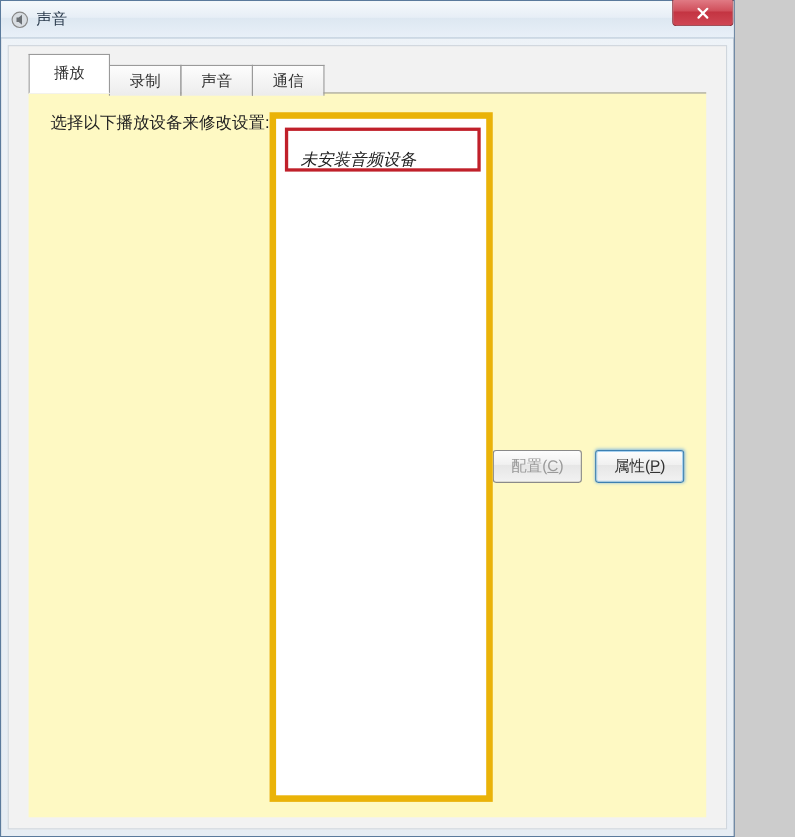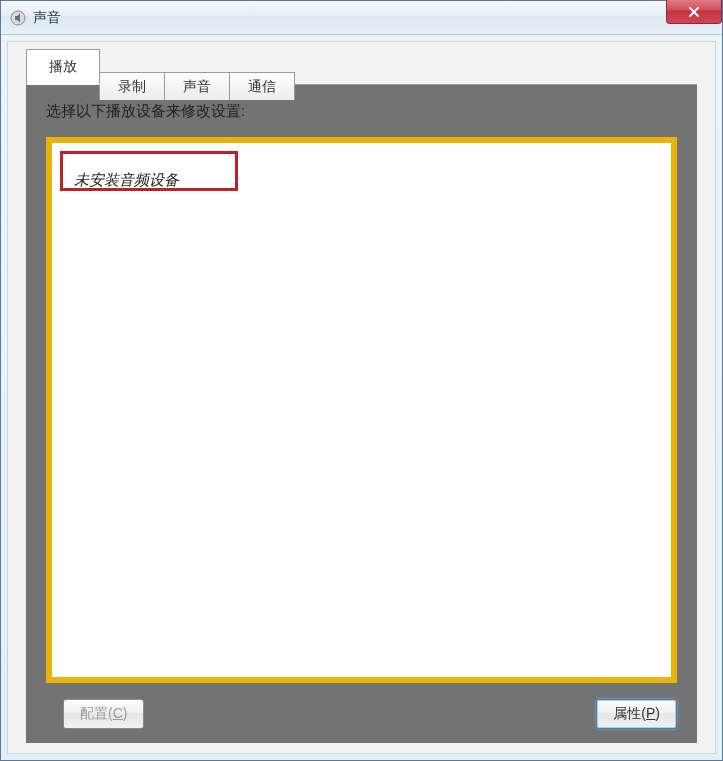--- a/index.html
+++ b/index.html
@@ -5,21 +5,21 @@
     * { box-sizing: border-box; margin: 0; padding: 0; }
     body {
       font-family: "Microsoft YaHei", "Segoe UI", Tahoma, sans-serif;
       font-size: 13px;
       background: #ccc;
       width: 723px;
       height: 761px;
       overflow: hidden;
     }
     .window {
-      width: 723px;
+      width: 668px;
       height: 761px;
       background: linear-gradient(to bottom, #eef3f8 0%, #e6edf4 100%);
       border: 1px solid #5a7a9c;
       position: relative;
       display: flex;
       flex-direction: column;
     }
     .titlebar {
       height: 34px;
       background: linear-gradient(to bottom, #f5f9fc 0%, #e7eef6 45%, #dde7f1 46%, #e8f0f8 100%);
@@ -82,46 +82,46 @@
       border: 1px solid #9a9a9a;
       border-bottom: none;
       background: linear-gradient(to bottom, #fdfdfd, #ececec);
       margin-right: -1px;
       font-size: 14px;
       display: flex;
       align-items: center;
       color: #333;
       cursor: pointer;
       position: relative;
-      top: 16px;
+      top: 3px;
     }
     .tab.active {
       height: 30px;
       background: #fff;
       border-bottom: 1px solid #fff;
       top: 1px;
       z-index: 3;
       padding: 17px 22px;
     }
     .tab-panel-border {
       position: absolute;
       left: 18px; right: 18px;
       top: 42px;
       bottom: 10px;
       border-top: 1px solid #9a9a9a;
       z-index:1;
       pointer-events:none;
     }
     .panel-inner {
-      background: #737373;
+      background: #fef9c3;
       border-top: none;
       padding: 18px 20px 14px 20px;
       flex: 1;
       display: flex;
-      flex-direction: column;
+      flex-direction: row;
       margin-top: 0px;
     }
     .instruction {
       font-size: 15px;
       color: #222;
       margin-bottom: 16px;
     }
     .device-list {
       border: 6px solid #eab308;
       background: #fff;
@@ -140,24 +140,23 @@
       border: 3px solid #c0202a;
       pointer-events: none;
     }
     .no-device {
       font-size: 15px;
       color: #222;
       padding: 2px 0 0 6px;
     }
     .button-row {
       display: flex;
-      align-items: flex-start;
+      align-items: center;
       margin-top: 16px;
       gap: 6px;
-      padding-left: 17px;
     }
     .spacer { flex: 1; }
     .win-btn {
       height: 30px;
       padding: 0 16px;
       border: 1px solid #8a8a8a;
       background: linear-gradient(to bottom, #fdfdfd 0%, #f0f0f0 45%, #e6e6e6 46%, #f2f2f2 100%);
       font-size: 14px;
       color: #333;
       display: flex;

